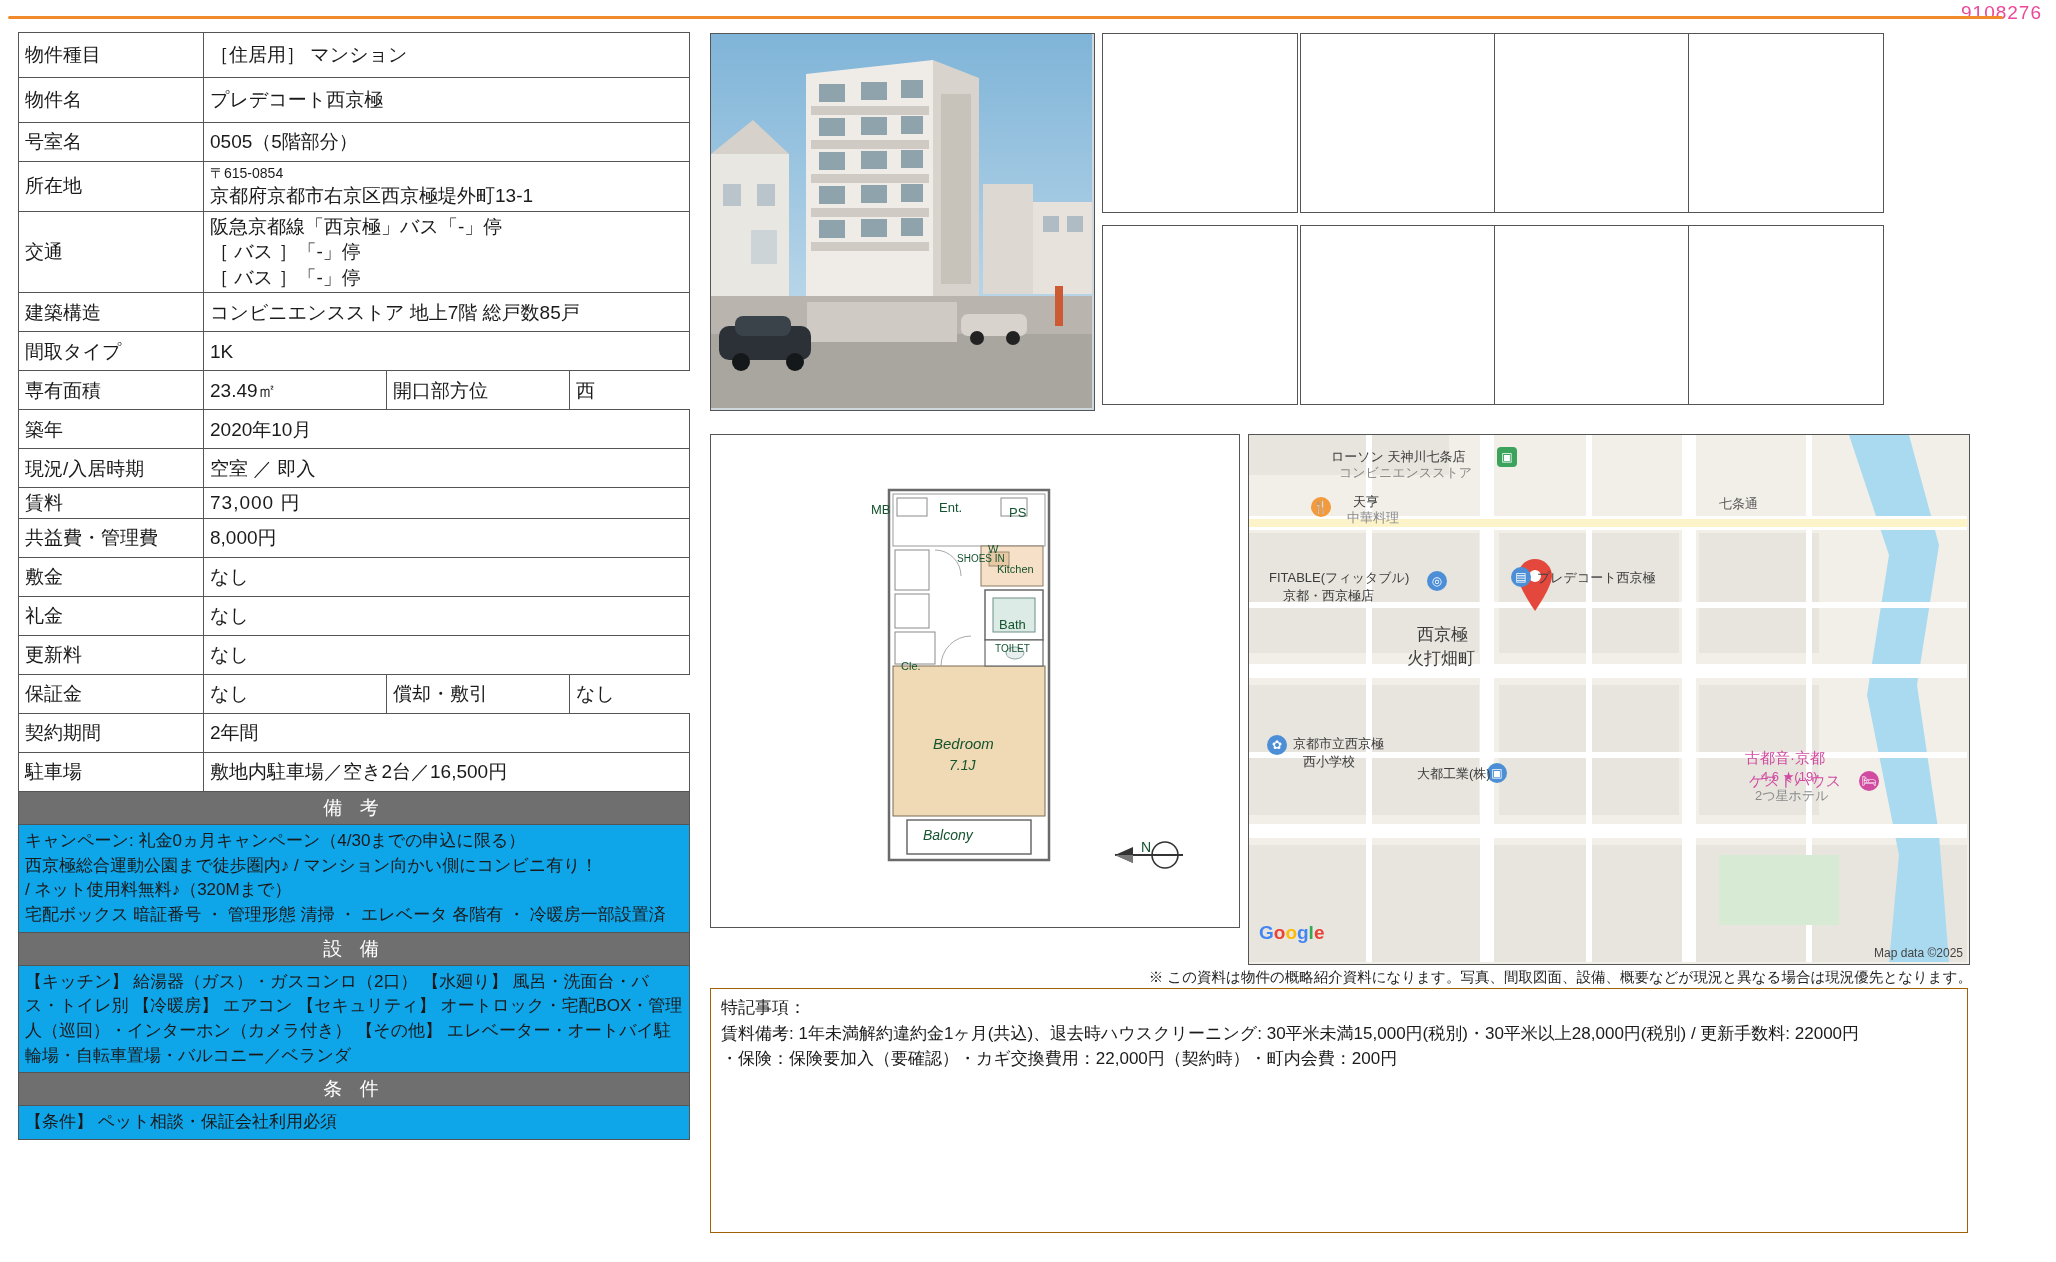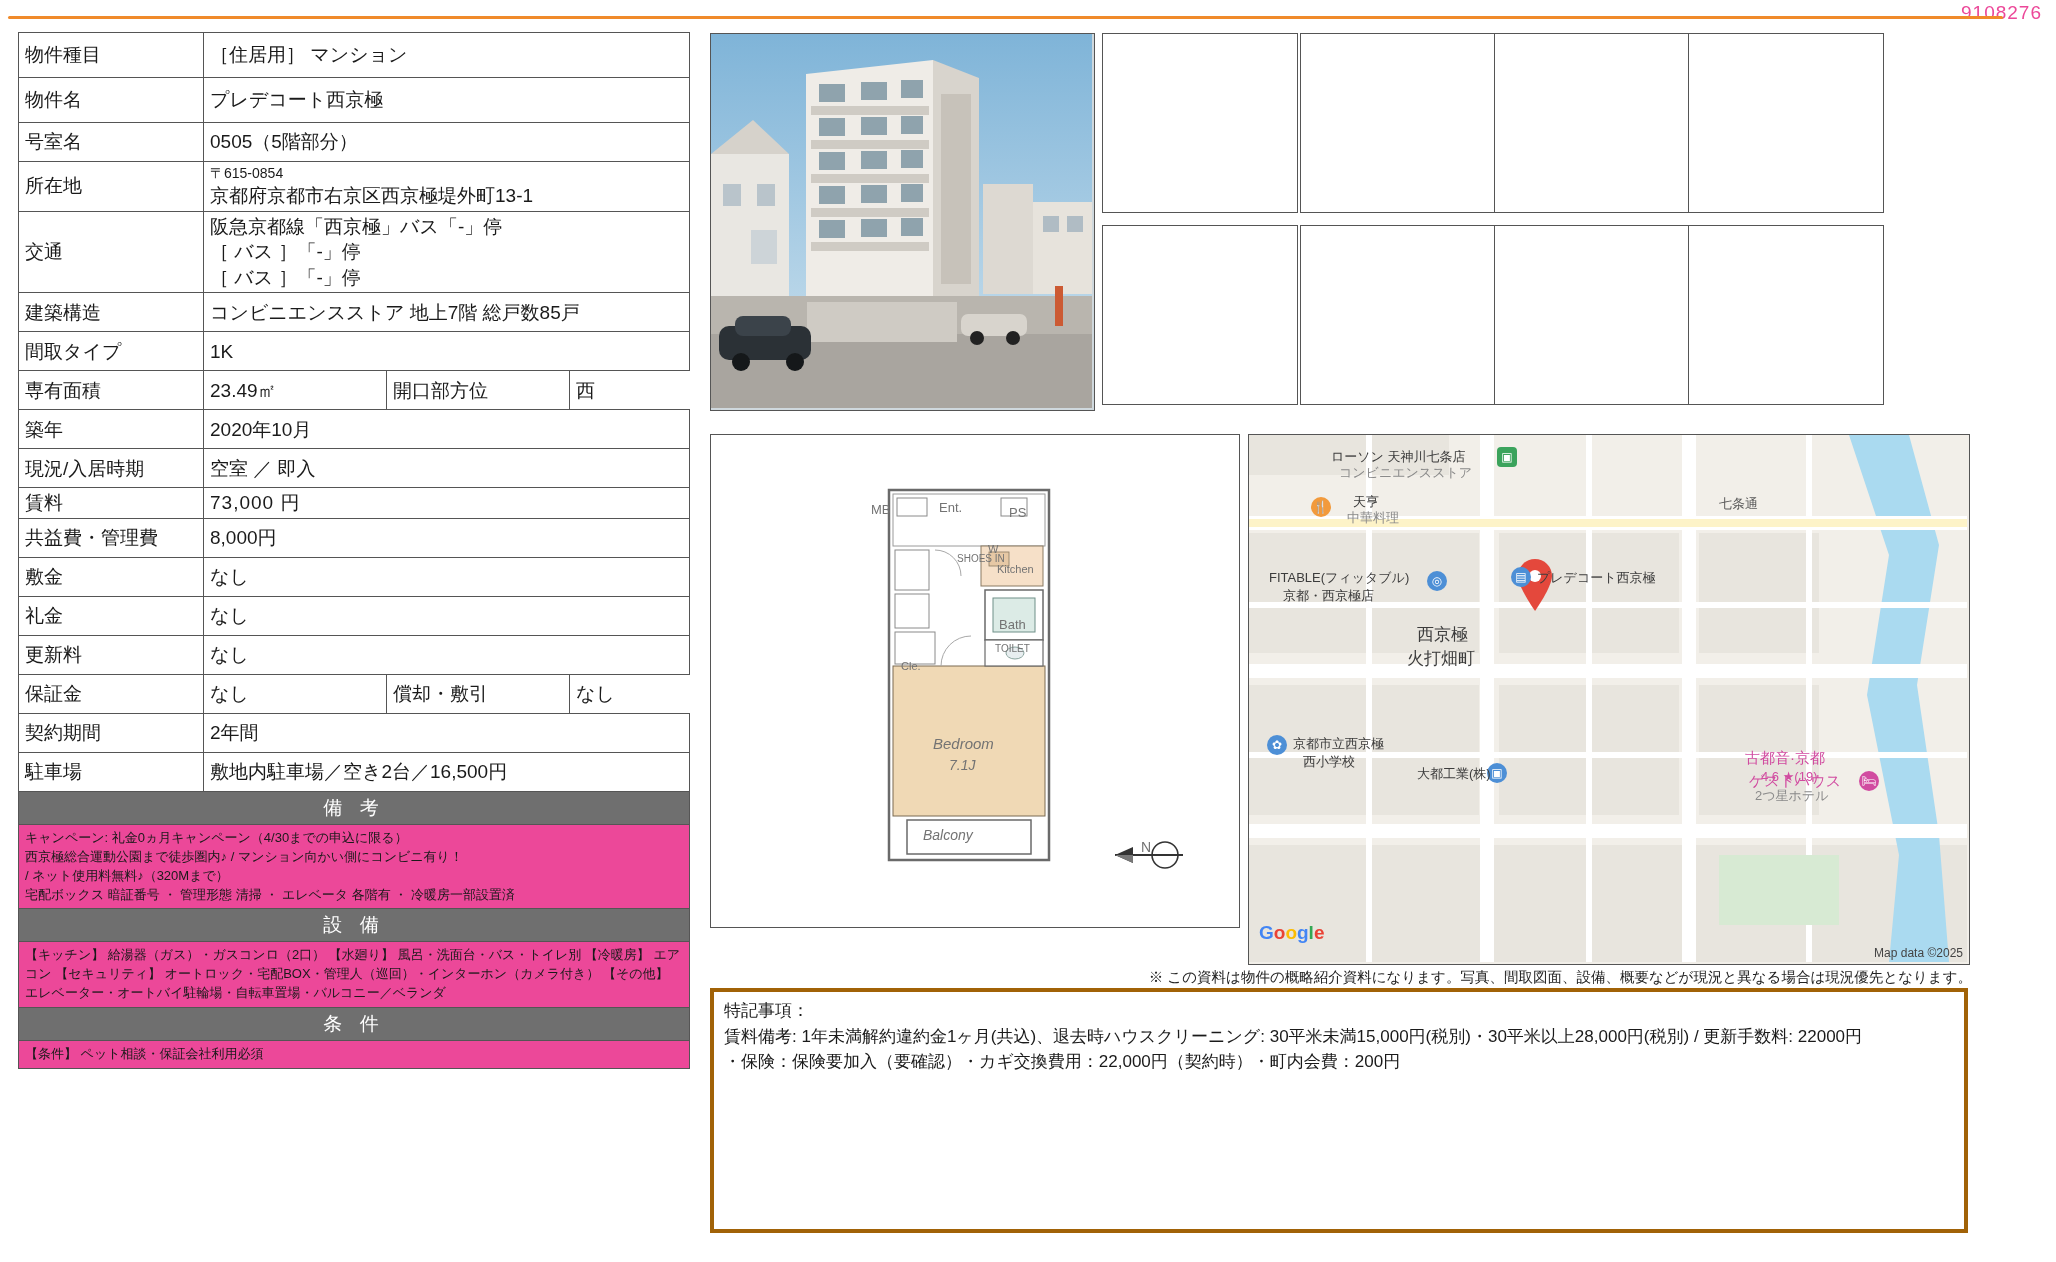--- a/index.html
+++ b/index.html
@@ -87,23 +87,23 @@
     font-size: 19px;
     letter-spacing: 6px;
     padding: 3px 0;
     border: 1px solid #555;
     border-top: none;
   }
   .blk {
     border: 1px solid #555;
     border-top: none;
     padding: 4px 6px;
-    font-size: 13px;
+    font-size: 17px;
     line-height: 1.45;
-    background: #ec4899;
+    background: #0ea5e9;
   }
 
   
   .photo-main {
     position: absolute;
     left: 710px;
     top: 33px;
     width: 383px;
     height: 376px;
     border: 1px solid #555;
@@ -155,38 +155,38 @@
     font-size: 14.5px;
     color: #222;
     text-align: right;
   }
   .remarks {
     position: absolute;
     left: 710px;
     top: 988px;
     width: 1258px;
     height: 245px;
-    border: 4px solid #a16207;
+    border: 1px solid #a16207;
     background: #fff;
     padding: 6px 10px;
     font-size: 17px;
     line-height: 1.5;
     box-sizing: border-box;
   }
 
   
   .fp-wrap {
     position: absolute;
     left: 0; top: 0;
     width: 100%; height: 100%;
   }
   .fp-label {
     position: absolute;
     font-size: 13px;
-    color: #737373;
+    color: #14532d;
   }
 
   
   .map-bg { position: absolute; inset: 0; background: #f2efe9; }
   .map-label {
     position: absolute;
     font-size: 13px;
     color: #3c3c3c;
     white-space: nowrap;
   }

